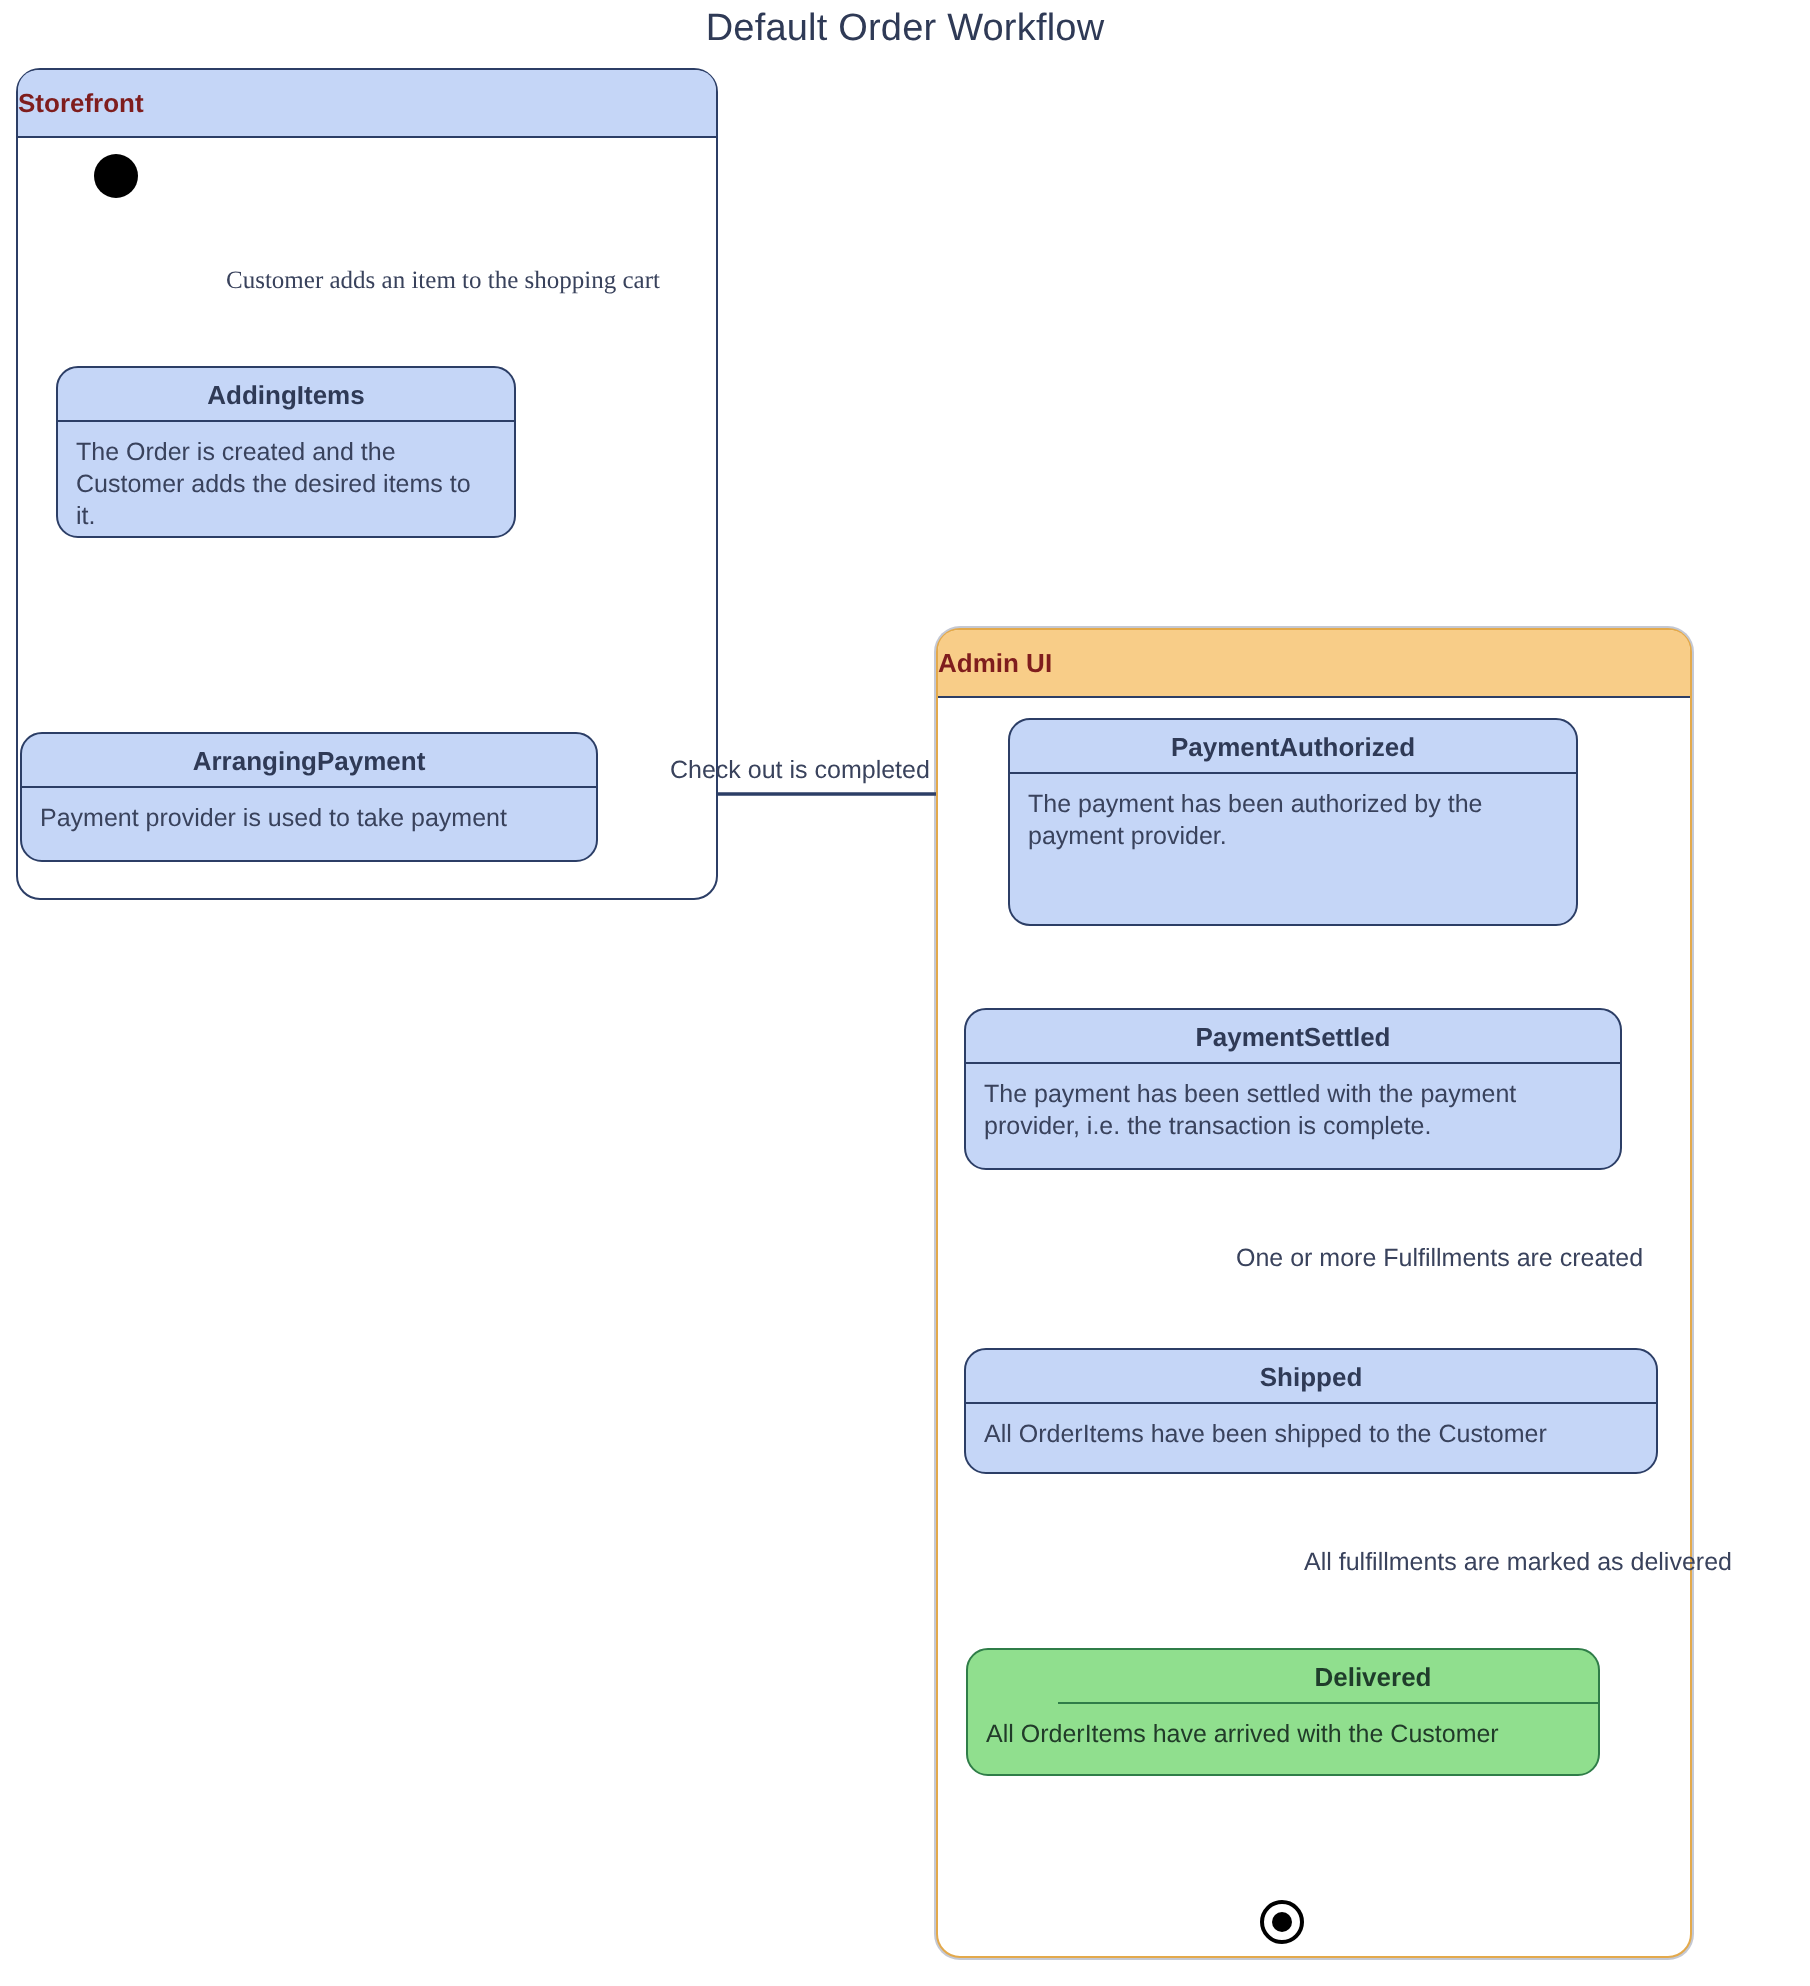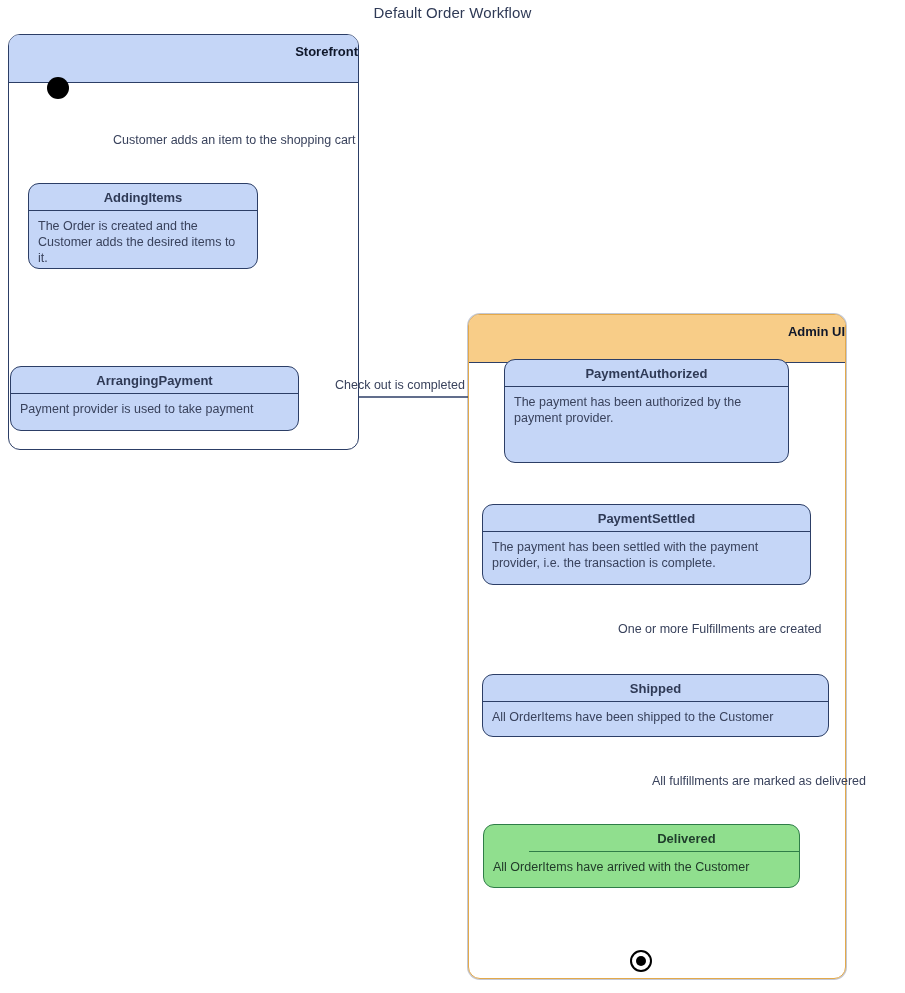--- a/index.html
+++ b/index.html
@@ -27,21 +27,21 @@
     pointer-events: none;
   }
 
   
   .diagram-title {
     position: absolute;
     left: 0;
     top: 4px;
     width: 905px;
     text-align: center;
-    font-size: 15px;
+    font-size: 19px;
     color: #2f3a56;
     letter-spacing: 0.1px;
   }
 
   
   .composite {
     position: absolute;
     box-sizing: border-box;
     border-radius: 12px;
     background: #ffffff;
@@ -52,26 +52,26 @@
   .composite.adminui {
     border: 1.6px solid #e3a94b;
     box-shadow: 0 0 0 1px rgba(60,72,110,0.30);
   }
   .composite-header {
     position: absolute;
     left: 0;
     top: 0;
     right: 0;
     box-sizing: border-box;
-    height: 48px;
+    height: 34px;
     line-height: 34px;
-    text-align: right;
+    text-align: left;
     font-size: 13px;
     font-weight: bold;
-    color: #0f172a;
+    color: #7f1d1d;
     border-radius: 10px 10px 0 0;
   }
   .storefront > .composite-header {
     background: #c5d6f7;
     border-bottom: 1.6px solid #2c3e66;
   }
   .adminui > .composite-header {
     background: #f8cd88;
     border-bottom: 1.6px solid #2c3e66;
   }
@@ -241,21 +241,21 @@
     <div class="state-desc">All OrderItems have been shipped to the Customer</div>
   </div>
 
   <div class="state green" style="left:483px; top:824px; width:317px; height:64px;">
     <div class="state-title">Delivered</div>
     <div class="state-desc">All OrderItems have arrived with the Customer</div>
   </div>
 
   <div class="final-node" style="left:630px; top:950px;"></div>
 
-  <div class="edge-label" style="left:113px; top:133px;">Customer adds an item to the shopping cart</div>
+  <div class="edge-label" style="left:113px; top:133px;font-family:Liberation Serif, serif;">Customer adds an item to the shopping cart</div>
 
   <div class="edge-label" style="left:335px; top:378px;">Check out is completed</div>
 
   <div class="edge-label" style="left:618px; top:622px;">One or more Fulfillments are created</div>
 
   <div class="edge-label" style="left:652px; top:774px;">All fulfillments are marked as delivered</div>
 
 </div>
 
 </body></html>

